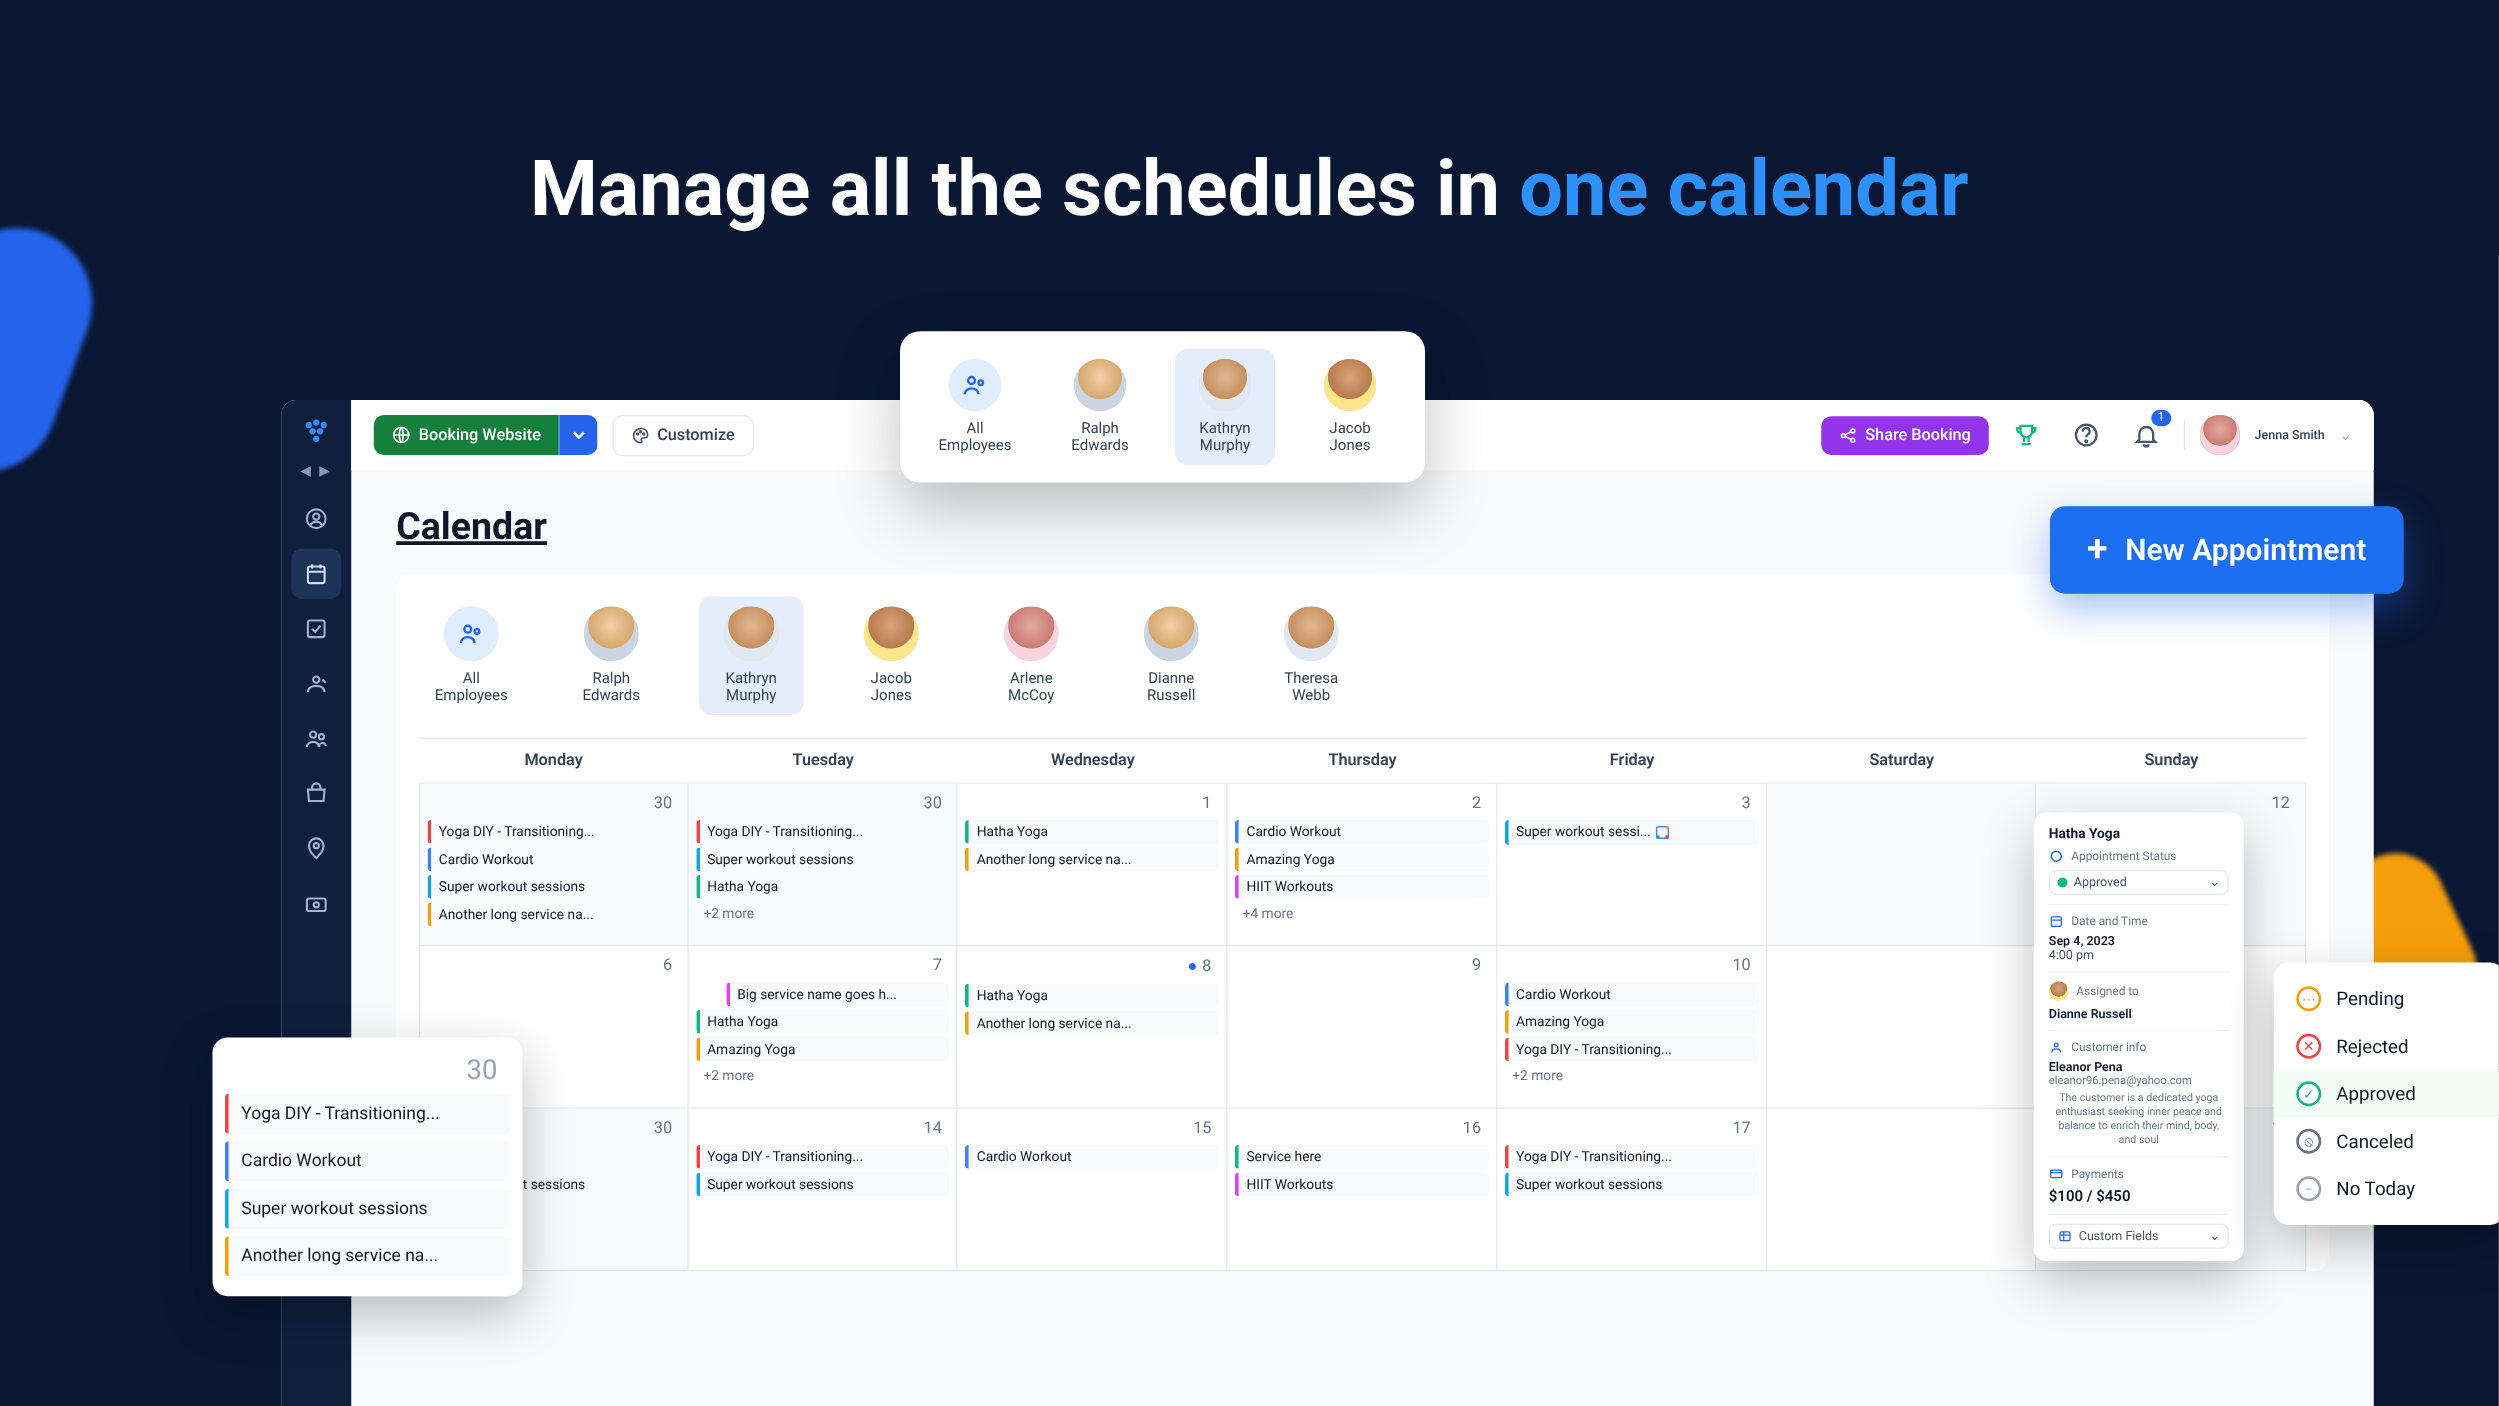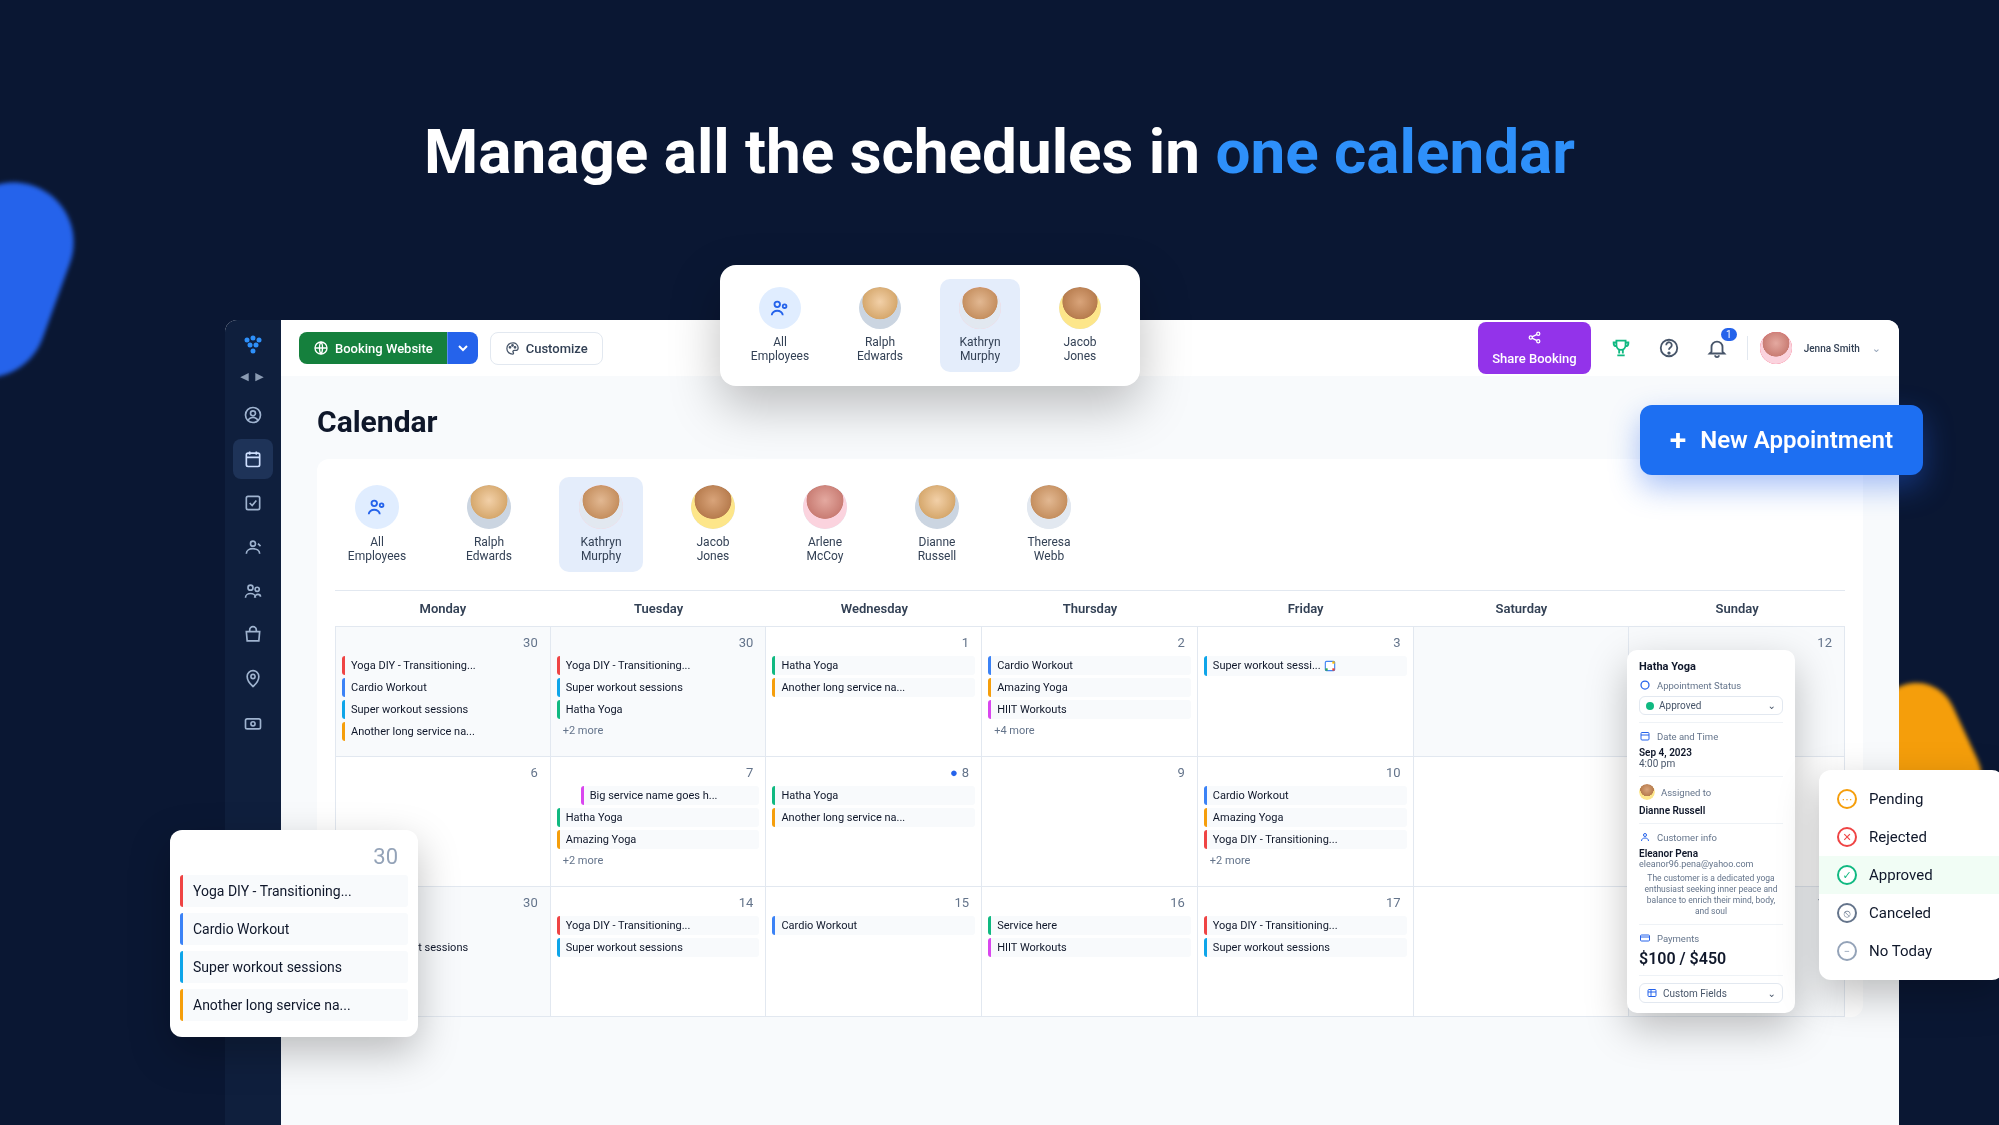--- a/index.html
+++ b/index.html
@@ -17,30 +17,30 @@
   .sidebar-item.active { background: #1e3358; }
   .sidebar-item svg { color: #9fb3cf; }
 
   .topbar { position: absolute; left: 56px; right: 0; top: 0; height: 56px; background: #fff; display: flex; align-items: center; padding: 0 18px; gap: 12px; border-radius: 0 12px 0 0; }
   .btn { display: inline-flex; align-items: center; gap: 6px; border-radius: 8px; padding: 8px 14px; font-size: 13px; font-weight: 500; cursor: pointer; border: none; }
   .btn-primary { background: #15803d; color: #fff; }
   .btn-primary-split { display: inline-flex; }
   .btn-primary-split .main { border-radius: 8px 0 0 8px; }
   .btn-primary-split .caret { background: #2563eb; color: #fff; border-left: 1px solid rgba(255,255,255,0.25); border-radius: 0 8px 8px 0; padding: 8px 10px; display:flex;align-items:center; }
   .btn-outline { background: #fff; border: 1px solid #e2e8f0; color: #334155; }
-  .btn-purple { background: #9333ea; color: #fff; flex-direction: column; }
+  .btn-purple { background: #9333ea; color: #fff; }
   .spacer { flex: 1; }
   .topbar-icon { width: 36px; height: 36px; display: flex; align-items: center; justify-content: center; cursor: pointer; position: relative; color: #475569; }
   .badge-count { position: absolute; top: -2px; right: -2px; background: #2563eb; color: #fff; font-size: 10px; border-radius: 8px; padding: 1px 5px; }
   .user-avatar { width: 32px; height: 32px; border-radius: 50%; background: #f43f5e; display: flex; align-items: center; justify-content: center; color: #fff; font-size: 13px; font-weight: 600; }
   .user-name { font-size: 10px; color: #334155; font-weight: 500; }
   .caret-down { color: #94a3b8; font-size: 11px; }
 
   .page-content { position: absolute; left: 56px; right: 0; top: 56px; bottom: 0; padding: 28px 36px; overflow: visible; }
-  .page-title { font-size: 30px; font-weight: 700; color: #0f172a; margin-bottom: 20px; }
+  .page-title { font-size: 30px; font-weight: 700; color: #0f172a; margin-bottom: 20px; text-decoration: underline; }
 
   .card { background: #fff; border-radius: 12px; padding: 18px 18px 0 18px; }
   .emp-row { display: flex; gap: 28px; margin-bottom: 18px; }
   .emp { display: flex; flex-direction: column; align-items: center; gap: 6px; padding: 8px 12px; border-radius: 10px; cursor: pointer; min-width: 84px; }
   .emp.selected { background: #e4edfb; }
   .emp-avatar { width: 44px; height: 44px; border-radius: 50%; background: #e2e8f0; display: flex; align-items: center; justify-content: center; overflow: hidden; }
   .emp-avatar.pink { background: #fbd3de; }
   .emp-avatar.all { background: #e0edff; color: #2563eb; }
   .emp-name { font-size: 12px; color: #334155; text-align: center; line-height: 1.2; }
 
@@ -508,21 +508,21 @@
   <div style="font-size:9px;color:#64748b;">eleanor96.pena@yahoo.com</div>
   <div class="customer-note">The customer is a dedicated yoga enthusiast seeking inner peace and balance to enrich their mind, body, and soul</div>
   <div class="divider"></div>
   <div class="row">
       <svg class="ic" viewBox="0 0 24 24" fill="none" stroke="#2563eb" stroke-width="2">
         <rect x="3" y="6" width="18" height="12" rx="2"></rect>
         <path d="M3 10h18"></path>
       </svg>
       <span class="label">Payments</span>
     </div>
-  <div class="value" style="font-size:16px;">$100 / $450</div>
+  <div class="value" style="font-size:12px;">$100 / $450</div>
   <div class="divider"></div>
   <div class="select-pill">
     <span style="display:flex;align-items:center;gap:5px;">
         <svg class="ic" viewBox="0 0 24 24" fill="none" stroke="#2563eb" stroke-width="2">
           <rect x="4" y="5" width="16" height="14" rx="2"></rect>
           <path d="M4 10h16M10 5v14"></path>
         </svg>
         <span>Custom Fields</span>
       </span>
     <span>⌄</span>

